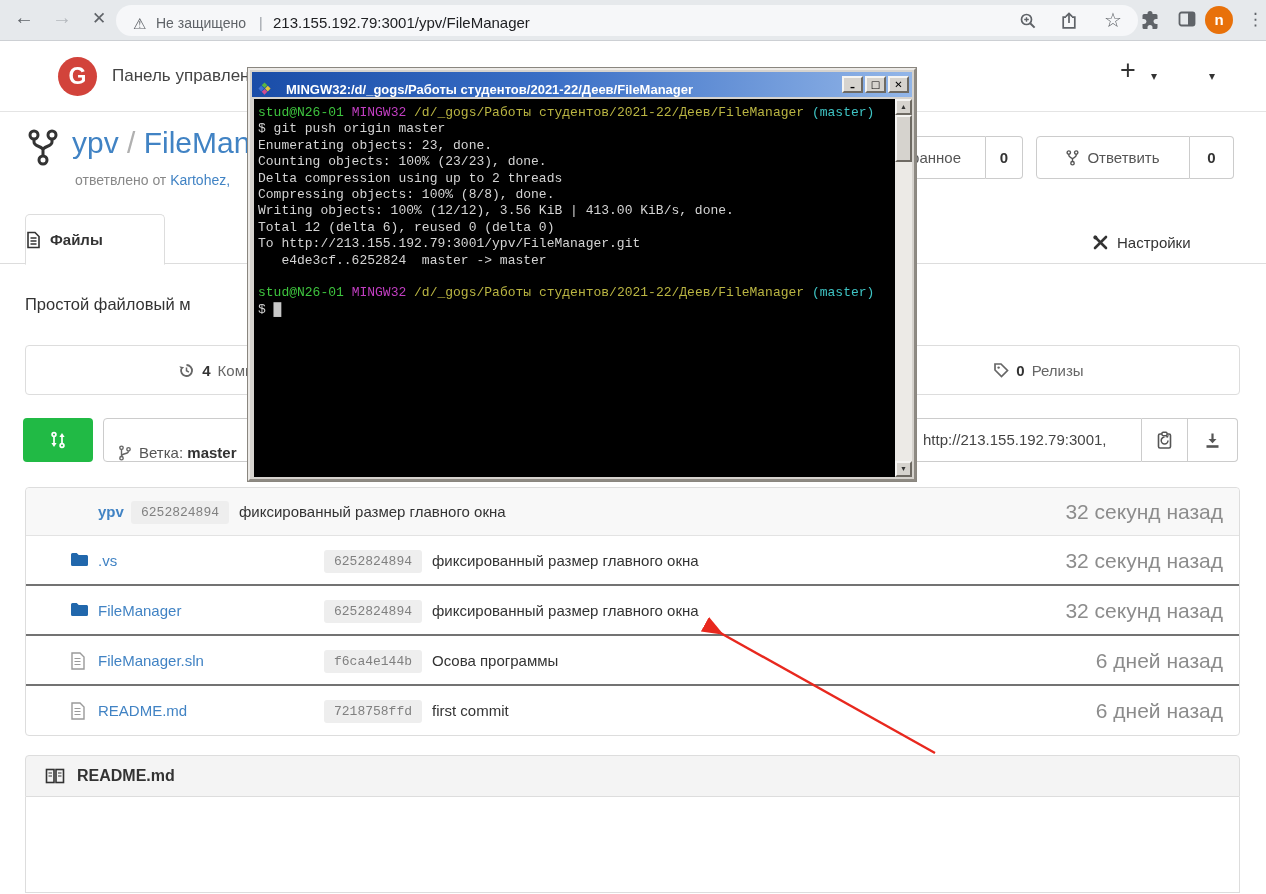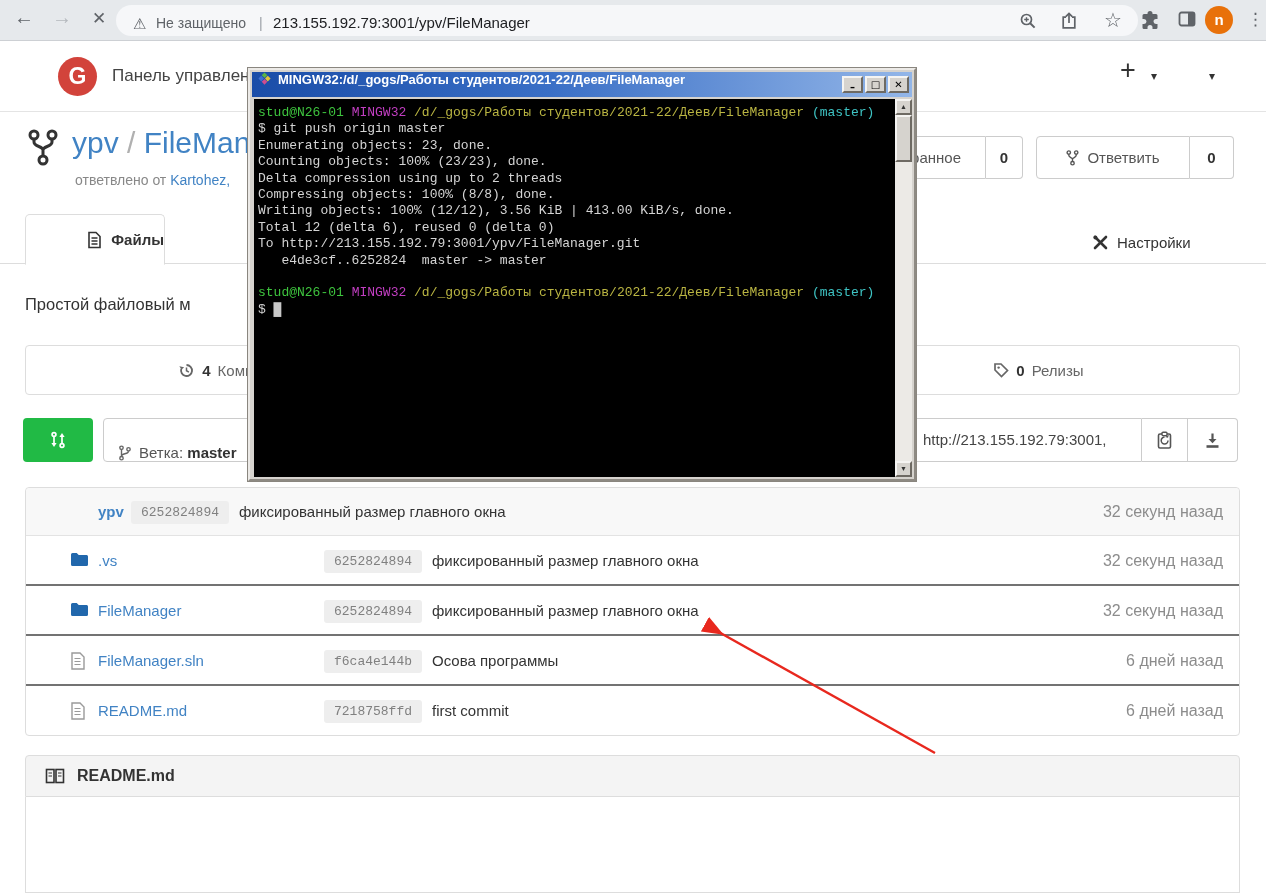--- a/index.html
+++ b/index.html
@@ -25,21 +25,21 @@
   #repo-title{position:absolute;left:72px;top:126px;font-size:30px;color:#b0b0b0;white-space:nowrap}
   #repo-title a{color:#4183c4;text-decoration:none;cursor:pointer}
   #repo-sub{position:absolute;left:75px;top:172px;font-size:14px;color:#888;white-space:nowrap}
   #repo-sub a{color:#4183c4;text-decoration:none;cursor:pointer}
   .btn{position:absolute;background:#fff;border:1px solid #ccc;color:#555;font-size:15px;display:flex;align-items:center;justify-content:center;gap:8px;cursor:pointer;white-space:nowrap}
   .btn-label{border-radius:4px 0 0 4px}
   .btn-count{border-left:none;border-radius:0 4px 4px 0;font-weight:bold;color:#333}
 
   
   #tab-line{position:absolute;left:0;top:263px;width:1266px;height:1px;background:#ddd}
-  #tab-files{position:absolute;left:25px;top:214px;width:140px;height:51px;background:#fff;border:1px solid #ddd;border-bottom:1px solid #fff;border-radius:5px 5px 0 0;display:flex;align-items:center;justify-content:flex-end;gap:9px;font-size:15px;font-weight:bold;color:#333;cursor:pointer;z-index:2}
+  #tab-files{position:absolute;left:25px;top:214px;width:140px;height:51px;background:#fff;border:1px solid #ddd;border-bottom:1px solid #fff;border-radius:5px 5px 0 0;display:flex;align-items:center;justify-content:flex-start;gap:9px;font-size:15px;font-weight:bold;color:#333;cursor:pointer;z-index:2}
   #tab-settings{position:absolute;left:1092px;top:229px;height:26px;display:flex;align-items:center;gap:8px;font-size:15px;color:#333;cursor:pointer}
 
   #repo-desc{position:absolute;left:25px;top:295px;font-size:16.5px;color:#333;white-space:nowrap}
 
   
   #stats-bar{position:absolute;left:25px;top:345px;width:1215px;height:50px;border:1px solid #ddd;border-radius:4px;background:#fff}
   .stat-seg{position:absolute;top:0;height:48px;display:flex;align-items:center;justify-content:center;gap:7px;font-size:15px;color:#666;cursor:pointer}
   .stat-seg b{color:#333}
   .stat-div{position:absolute;top:0;width:1px;height:48px;background:#ddd}
 
@@ -51,31 +51,31 @@
   .mini-btn{position:absolute;top:418px;height:44px;background:#fff;border:1px solid #ccc;border-left:none;display:flex;align-items:center;justify-content:center;cursor:pointer}
 
   
   #file-table{position:absolute;left:25px;top:487px;width:1215px;height:249px;border:1px solid #ddd;border-radius:4px;background:#fff}
   #ft-head{position:relative;height:48px;background:#f8f8f8;border-bottom:1px solid #e3e3e3;border-radius:4px 4px 0 0}
   .frow{position:relative;height:50px;border-bottom:2px solid #737373}
   .frow:last-child{border-bottom:none}
   .fname,.fauthor{position:absolute;top:0;line-height:50px;font-size:15px;color:#4183c4;text-decoration:none;cursor:pointer}
   .fsha{position:absolute;top:14px;font-family:"Liberation Mono",monospace;font-size:13px;color:#808080;background:#eee;border-radius:3px;padding:4px 10px;cursor:pointer}
   .fmsg{position:absolute;left:406px;top:0;line-height:50px;font-size:15px;color:#333;white-space:nowrap}
-  .ftime{position:absolute;right:16px;top:0;line-height:50px;font-size:16px;color:#8c8c8c}
+  .ftime{position:absolute;right:16px;top:0;line-height:50px;font-size:21px;color:#8c8c8c}
   .ficon{position:absolute;left:44px;top:16px}
 
   
   #readme{position:absolute;left:25px;top:755px;width:1215px}
   #readme-head{height:42px;background:#f4f4f4;border:1px solid #ddd;border-radius:4px 4px 0 0;display:flex;align-items:center;gap:12px;padding-left:19px;font-size:16px;font-weight:bold;color:#333}
   #readme-body{height:96px;background:#fff;border:1px solid #ddd;border-top:none}
 
   
   #terminal{position:absolute;left:248px;top:68px;width:668px;height:413px;background:#d6d3ce;border:2px solid;border-color:#eceae7 #8e8a83 #8e8a83 #eceae7;outline:1px solid #8a867f;z-index:50}
-  #term-title{position:absolute;left:2px;top:2px;right:2px;height:25px;background:linear-gradient(90deg,#1a4da8 0%,#3a6fc6 45%,#93b6e8 100%);display:flex;align-items:flex-start;padding-left:5px;gap:6px}
+  #term-title{position:absolute;left:2px;top:2px;right:2px;height:25px;background:linear-gradient(90deg,#1a4da8 0%,#3a6fc6 45%,#93b6e8 100%);display:flex;align-items:flex-end;padding-left:5px;gap:14px}
   #term-title-text{color:#fff;font-size:13px;font-weight:bold;white-space:nowrap;overflow:hidden}
   .wbtn{width:21px;height:17px;background:#d6d3ce;border:2px solid;border-color:#f5f4f2 #6e6a63 #6e6a63 #f5f4f2;display:flex;align-items:center;justify-content:center;font-size:10px;font-weight:bold;color:#000;cursor:pointer;font-family:"DejaVu Sans",sans-serif}
   #term-client{position:absolute;left:4px;top:29px;width:643px;height:378px;background:#000;padding:6px 0 0 4px;overflow:hidden;cursor:text}
   .tline{white-space:pre;font-family:"Liberation Mono",monospace;font-size:13px;line-height:16.4px;height:16.4px}
   .tc-w{color:#d4d4d4}.tc-g{color:#3ec43e}.tc-m{color:#c13ec1}.tc-y{color:#bab542}.tc-c{color:#3ec4c4}
   .tcursor{color:#c8c8c8}
   #term-scroll{position:absolute;right:2px;top:29px;width:17px;height:378px;background:#eceae6}
   .sbtn{position:absolute;left:0;width:17px;height:16px;background:#d6d3ce;border:2px solid;border-color:#f5f4f2 #6e6a63 #6e6a63 #f5f4f2;font-size:7px;color:#333;text-align:center;line-height:12px;cursor:pointer}
   #sthumb{position:absolute;left:0;top:16px;width:17px;height:47px;background:#d6d3ce;border:2px solid;border-color:#f5f4f2 #6e6a63 #6e6a63 #f5f4f2;cursor:grab}
 

